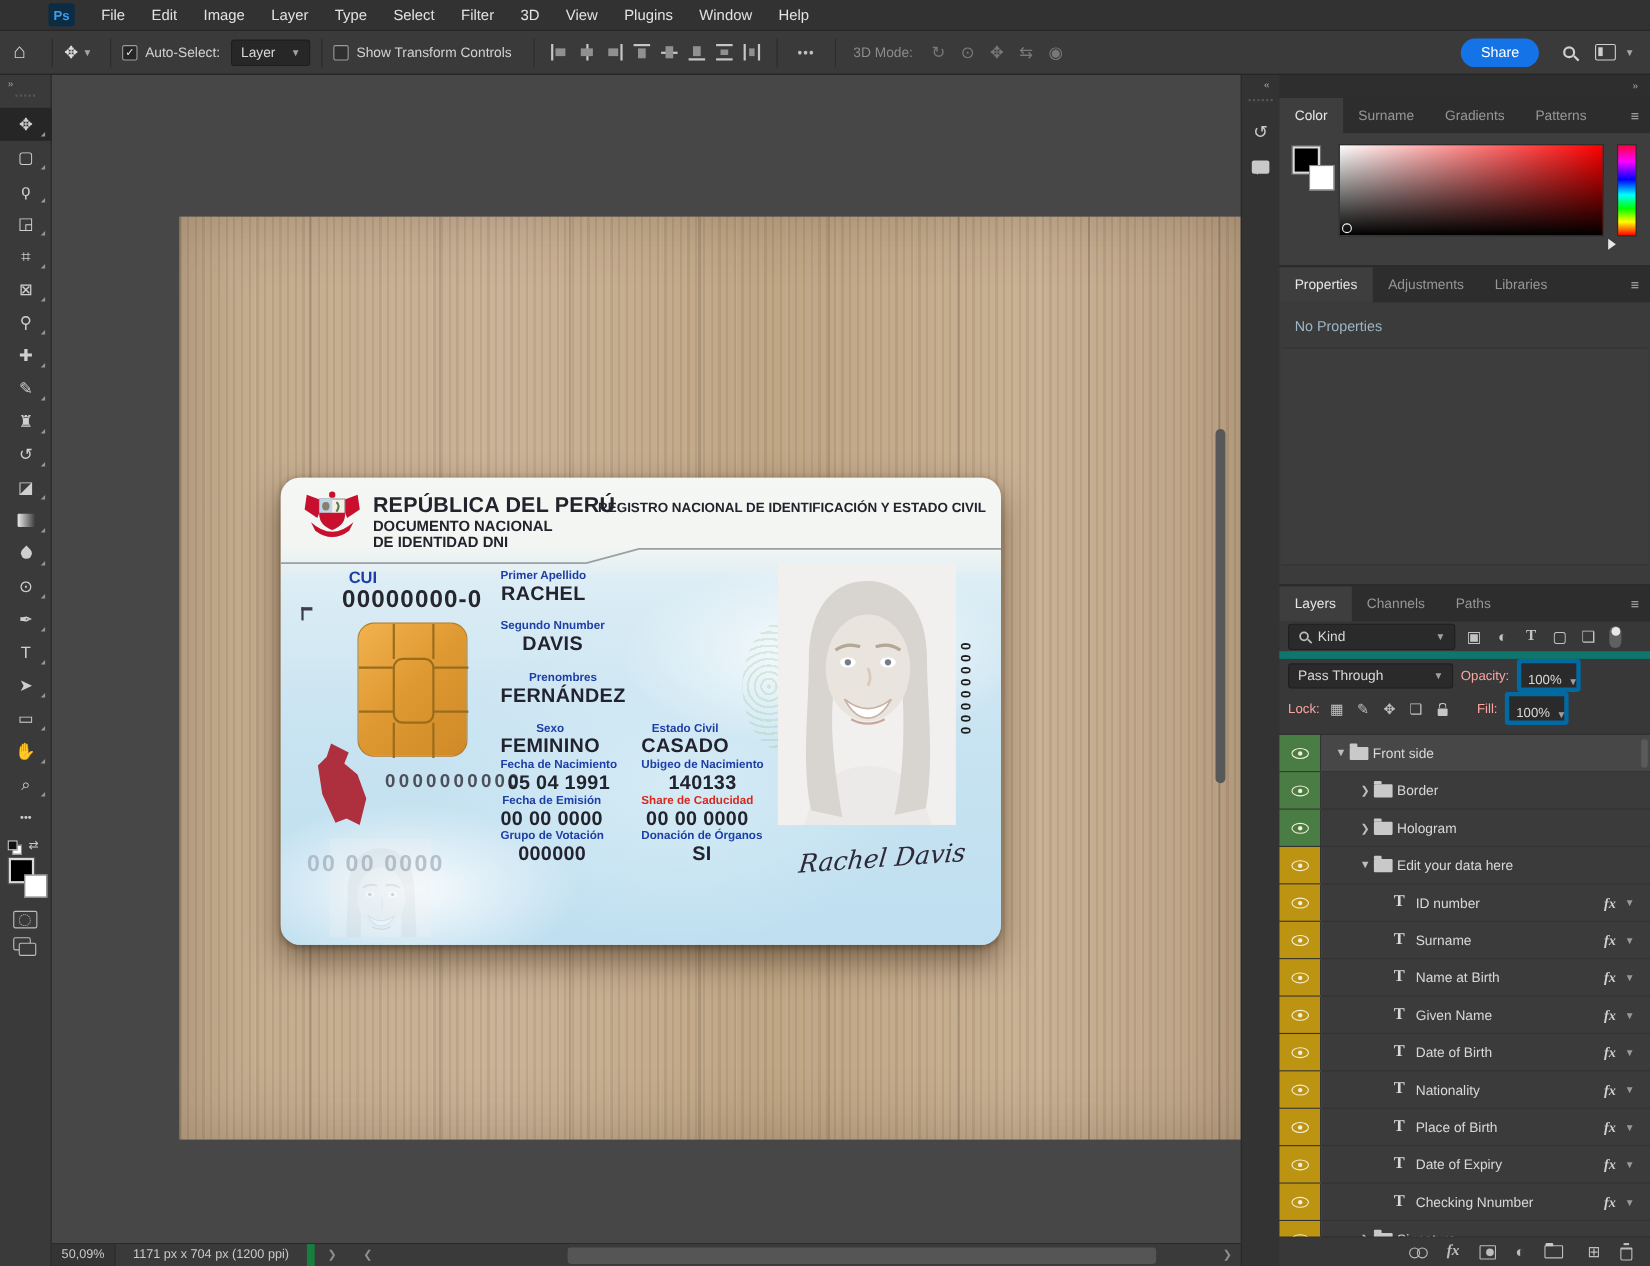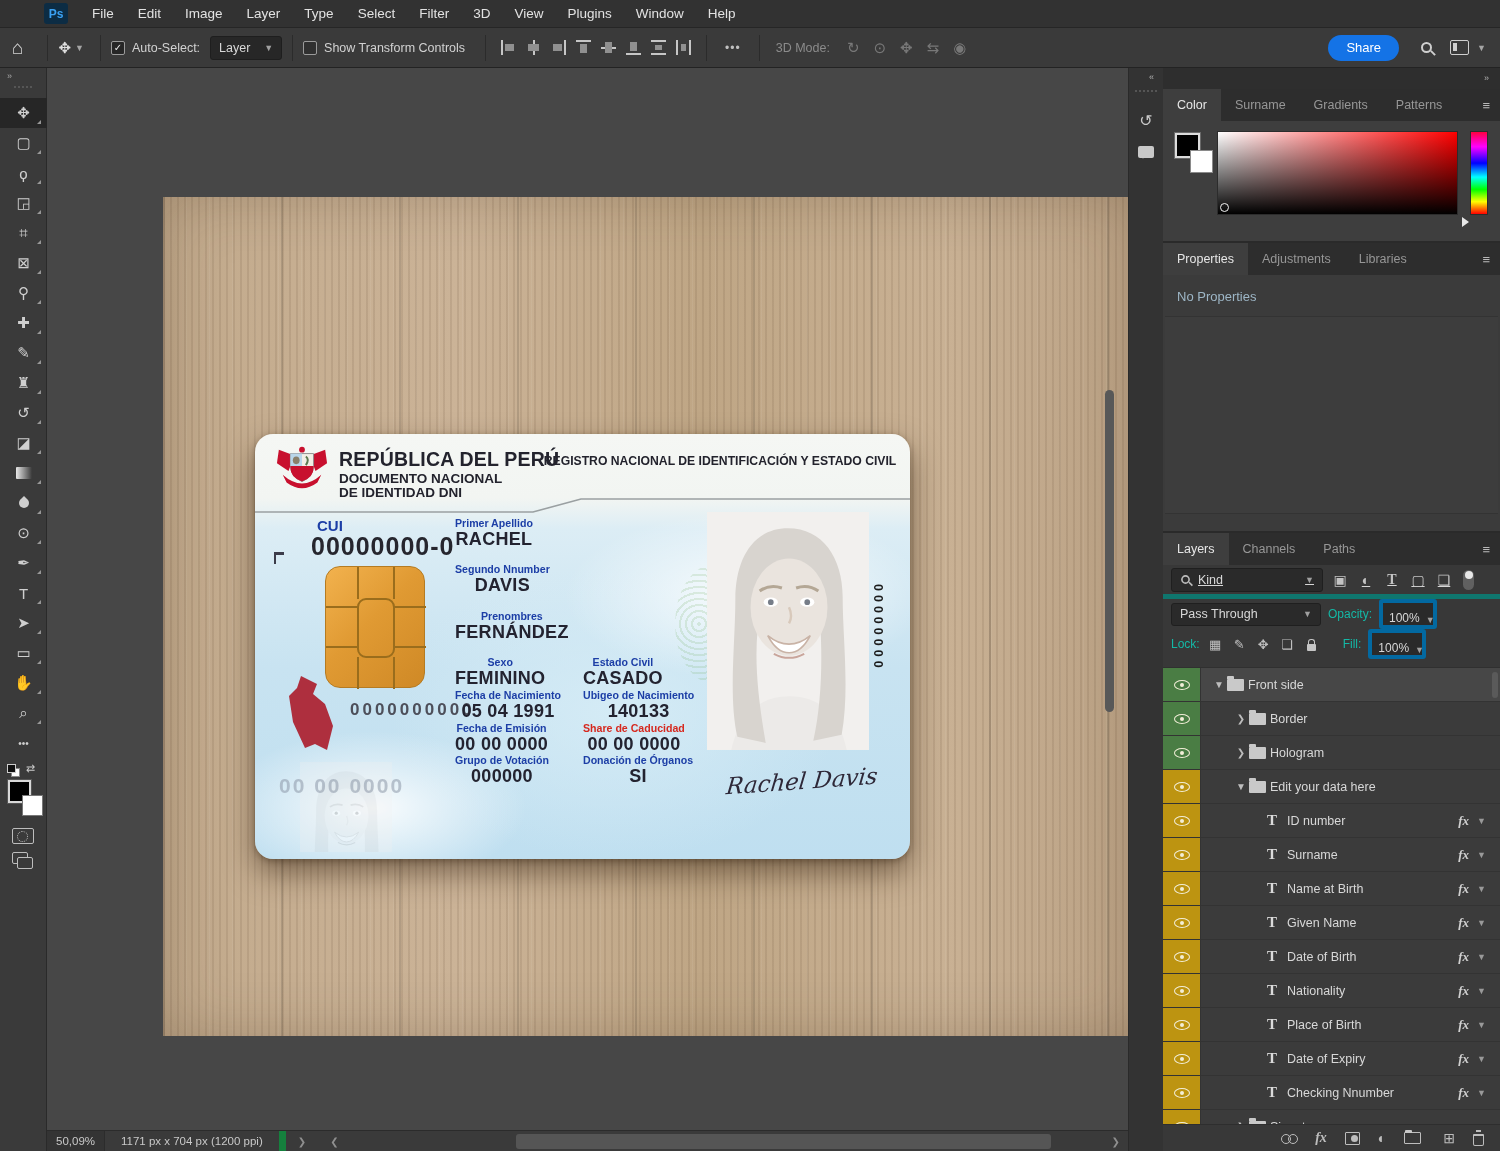--- a/index.html
+++ b/index.html
@@ -106,21 +106,21 @@
           radial-gradient(ellipse 300px 200px at 55% 65%, rgba(214,236,246,.9), rgba(214,236,246,0) 75%),
           linear-gradient(180deg,#f5f7f4 0px,#f2f5f2 64px,#dcedf5 95px,#c8e3f1 55%,#bfdff0 100%);
         box-shadow:0 14px 30px rgba(45,28,12,.5), 0 2px 6px rgba(45,28,12,.35);}
   .card .hdr-divider{position:absolute;left:0;top:58px;width:655px;height:26px;}
   .c-title{position:absolute;left:84px;top:14px;font-size:19.5px;font-weight:bold;color:#23232d;letter-spacing:.2px;}
   .c-registry{position:absolute;left:280px;top:21px;width:370px;font-size:12.2px;font-weight:bold;color:#23232d;line-height:13px;}
   .c-doc1{position:absolute;left:84px;top:38px;font-size:13.5px;font-weight:bold;color:#23232d;line-height:14px;}
   .c-doc2{position:absolute;left:84px;top:52px;font-size:13.5px;font-weight:bold;color:#23232d;line-height:14px;}
   .coat{position:absolute;left:18px;top:8px;}
   .c-cui-label{position:absolute;left:62px;top:83px;font-size:15px;font-weight:bold;color:#1c3ea6;}
-  .c-cui-value{position:absolute;left:56px;top:98px;font-size:25px;font-weight:bold;color:#26262e;letter-spacing:1px;}
+  .c-cui-value{position:absolute;left:56px;top:98px;font-size:22px;font-weight:bold;color:#26262e;letter-spacing:1px;}
   .tmark{position:absolute;left:19px;top:118px;width:12px;height:12px;border-left:2.5px solid #3c3c4a;border-top:2.5px solid #3c3c4a;border-top-width:0;}
   .tmark::before{content:"";position:absolute;left:-2.5px;top:0;width:10px;height:2.5px;background:#3c3c4a;}
   .chip{position:absolute;left:70px;top:132px;width:100px;height:122px;border-radius:15px;
         background:linear-gradient(135deg,#f2b24e,#e09a33 45%,#cf8926);border:1px solid #b57b22;}
   .map{position:absolute;left:32px;top:240px;}
   .serial{position:absolute;left:95px;top:266px;font-size:17px;font-weight:bold;color:#4d4f5a;letter-spacing:3px;}
   .ghost-photo{position:absolute;left:45px;top:328px;width:92px;height:90px;opacity:.28;filter:grayscale(1);}
   .ghost-num{position:absolute;left:24px;top:340px;font-size:21px;font-weight:bold;color:rgba(140,152,168,.55);letter-spacing:2px;}
   .field{position:absolute;}
   .flabel{font-size:10.6px;font-weight:bold;color:#1c3ea6;line-height:12px;white-space:nowrap;}
@@ -161,35 +161,35 @@
   .cp-grad .ring{position:absolute;left:2px;bottom:2px;width:9px;height:9px;border:1.5px solid #f3f3f3;border-radius:50%;}
   .cp-tri{position:absolute;right:26px;top:96px;width:0;height:0;border:5px solid transparent;border-left:7px solid #e8e8e8;}
   .cp-hue{width:18px;height:84px;margin-left:12px;border:1px solid #2c2c2c;flex:none;
           background:linear-gradient(180deg,#ff0040,#ff00ff 18%,#0000ff 38%,#00ffff 55%,#00ff00 70%,#ffff00 85%,#ff0000);}
   .props-content{height:256px;background:#3b3b3b;position:relative;}
   .props-empty{padding:14px 0 0 14px;font-size:13px;color:#9db6c6;}
   .props-box{margin:12px 2px 0 2px;height:198px;background:#3d3d3d;border-top:1px solid #333;border-bottom:1px solid #333;}
 
   
   .lp-row{display:flex;align-items:center;padding:0 8px;gap:7px;}
-  .lp-filter{height:34px;border-bottom:5px solid #0f766e;text-decoration:underline;}
+  .lp-filter{height:34px;border-bottom:7px solid #0f766e;}
   .kind-select{width:152px;height:24px;background:#2a2a2a;border:1px solid #1f1f1f;border-radius:3px;
                display:flex;align-items:center;padding:0 8px;gap:7px;font-size:12.5px;color:#d8d8d8;}
   .kind-select .magni{transform:scale(.8);border-color:#bdbdbd;}
   .kind-select .magni::after{background:#bdbdbd;}
   .f-icon{color:#c3c3c3;font-size:14px;width:20px;text-align:center;}
   .f-icon.tserif{font-family:"Liberation Serif",serif;font-weight:bold;}
   .ftoggle{margin-left:2px;width:11px;height:20px;background:#606060;border-radius:6px;position:relative;flex:none;}
   .ftoggle::after{content:"";position:absolute;left:1.5px;top:1.5px;width:8px;height:8px;background:#e8e8e8;border-radius:50%;}
   .lp-blend{height:30px;}
   .blend-select{width:150px;height:23px;background:#2a2a2a;border:1px solid #1f1f1f;border-radius:3px;
                 display:flex;align-items:center;padding:0 8px;font-size:12.5px;color:#d8d8d8;}
   .blend-select .chv{margin-left:auto;}
   .chv{font-size:9px;color:#a0a0a0;}
-  .lp-label{font-size:12px;color:#14b8a6;white-space:nowrap;}
+  .lp-label{font-size:12px;color:#fca5a5;white-space:nowrap;}
   .val-box{width:58px;height:30px;background:#2a2a2a;border:4px solid #0369a1;border-radius:3px;
            display:flex;align-items:flex-end;padding:0 6px;font-size:12px;color:#d8d8d8;gap:6px;}
   .val-box .chv{margin-left:auto;}
   .lp-lock{height:30px;}
   .lk-icon{color:#c0c0c0;font-size:13px;width:17px;text-align:center;}
   .padlock{width:9px;height:7px;background:#c6c6c6;border-radius:1px;position:relative;margin:6px 4px 0 4px;flex:none;}
   .padlock::before{content:"";position:absolute;top:-5px;left:1px;width:5px;height:4px;border:1.5px solid #c6c6c6;
                    border-bottom:none;border-radius:3px 3px 0 0;}
   .layer-list{position:relative;height:457px;overflow:hidden;background:#3b3b3b;margin-top:8px;border-top:1px solid #303030;}
   .lrow{height:34px;display:flex;align-items:center;border-bottom:1px solid #333333;position:relative;}

